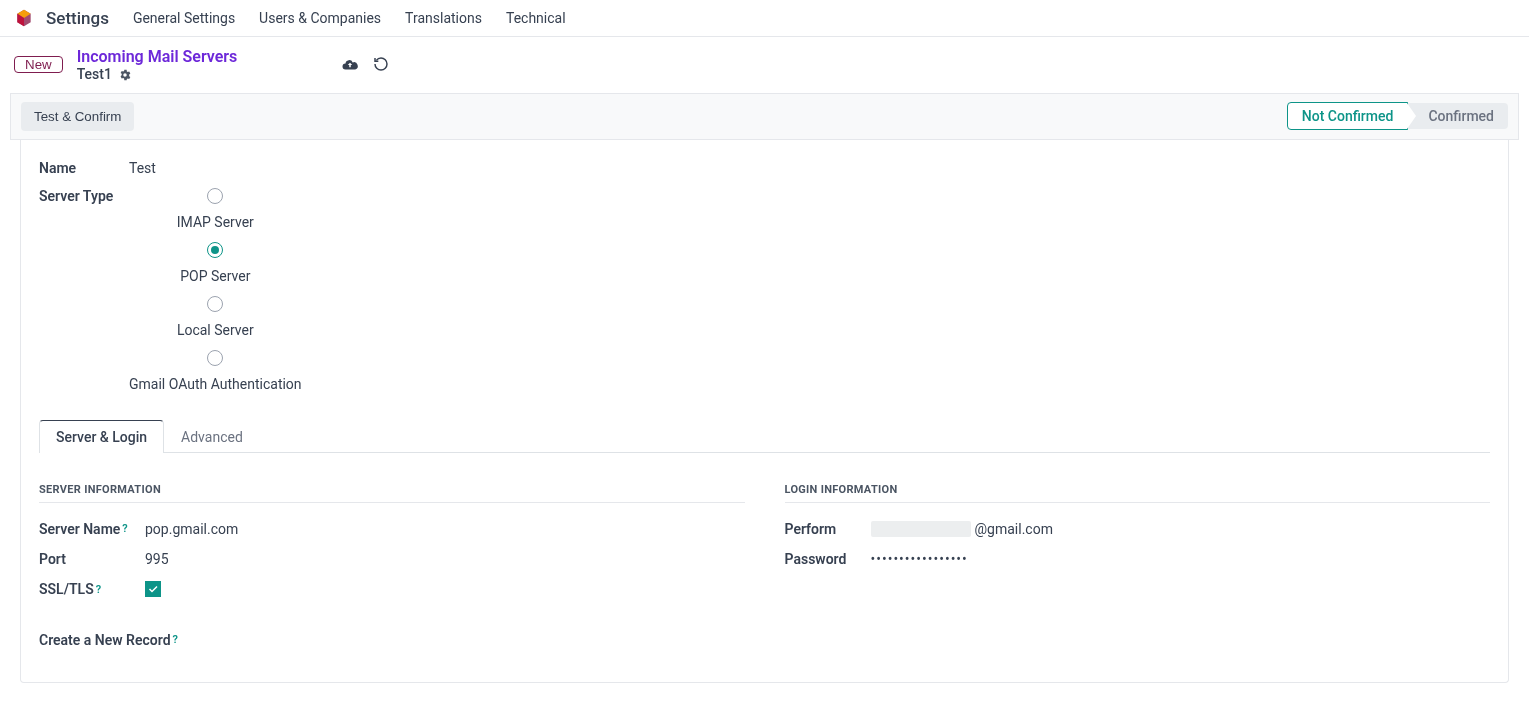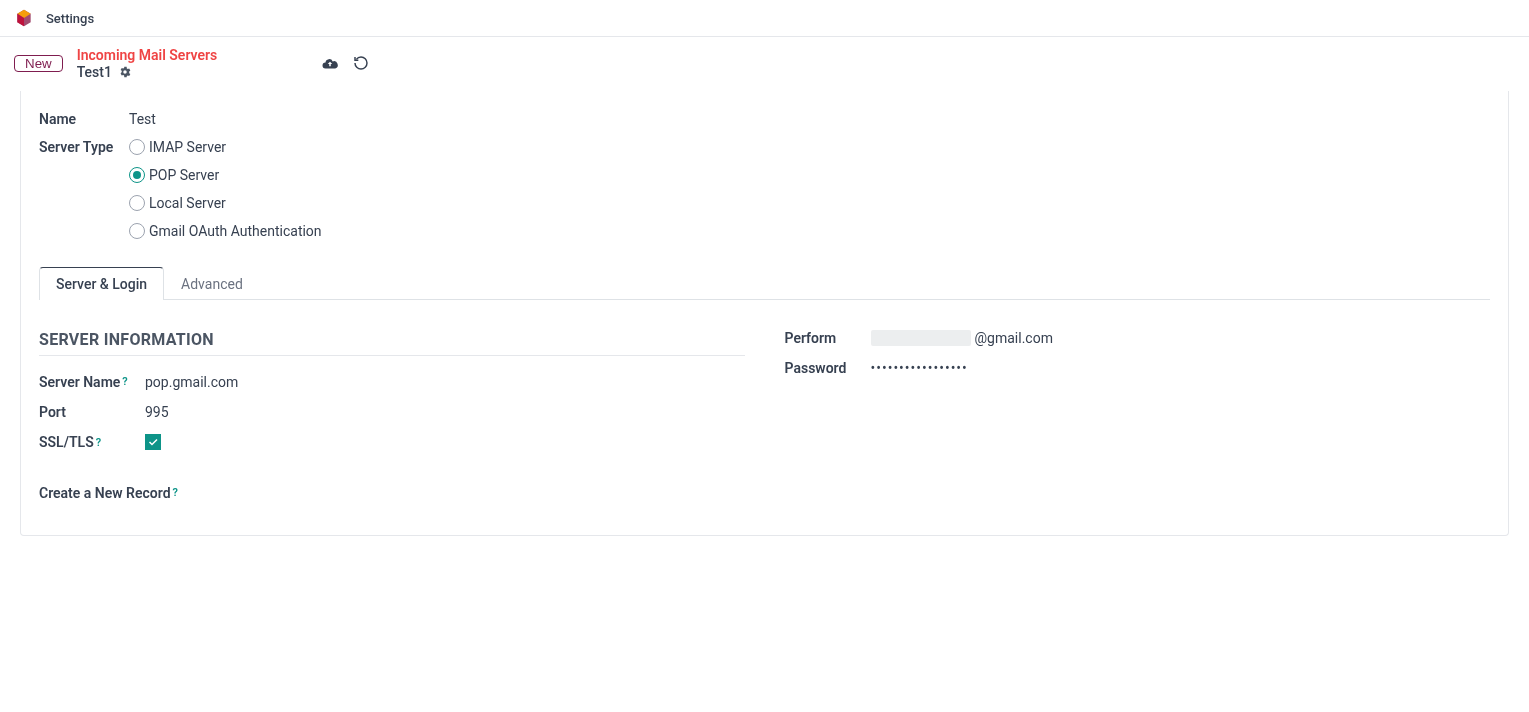--- a/index.html
+++ b/index.html
@@ -13,39 +13,39 @@
     display: flex;
     align-items: center;
     padding: 8px 14px;
     gap: 24px;
     border-bottom: 1px solid #e5e7eb;
   }
   .logo {
     width: 20px; height: 20px;
     display: inline-flex; align-items: center; justify-content: center;
   }
-  .topbar-title { font-size: 13px; font-weight: 500; color: #374151; margin-left: -12px;}
+  .topbar-title { font-size: 17px; font-weight: 500; color: #374151; margin-left: -12px;}
   .topbar-menu { display: flex; gap: 24px; }
   .topbar-menu span { cursor: pointer; color: #374151; }
 
   .subheader {
     display: flex; align-items: center; gap: 14px;
     padding: 10px 14px;
   }
   .new-btn {
     border: 1px solid #7f1d4f;
     color: #7f1d4f;
     background: #fff;
     border-radius: 4px;
     padding: 0 10px;
     font-weight: 500;
     cursor: pointer;
   }
   .breadcrumb-block { display: flex; flex-direction: column; line-height: 1.2; }
-  .breadcrumb-link { color: #ef4444; font-weight: 600; font-size: 14px; cursor: pointer; }
+  .breadcrumb-link { color: #6d28d9; font-weight: 600; font-size: 16px; cursor: pointer; }
   .breadcrumb-row { display: flex; align-items: center; gap: 6px; }
   .breadcrumb-current { font-weight: 500; color:#374151; }
   .icon-btn { cursor: pointer; color:#4b5563; display:inline-flex; }
   .icon-group { display:flex; gap:14px; margin-left: 90px; }
 
   .statusbar {
     display:flex; align-items:center; justify-content:space-between;
     background:#f8f9fa;
     border:1px solid #e5e7eb;
     padding: 8px 10px;
@@ -103,21 +103,21 @@
     border-top:none;
     margin:0 10px 20px 10px;
     padding: 20px 18px;
     background:#fff;
     border-radius:0 0 4px 4px;
   }
   .field-row { display:flex; align-items:flex-start; margin-bottom:12px; }
   .field-label { width:90px; font-weight:600; color:#374151; flex-shrink:0; }
   .field-value { color:#374151; }
   .radio-group { display:flex; flex-direction:column; gap:12px; margin-top:0px;}
-  .radio-item { display:flex; align-items:center; gap:4px; cursor:pointer; }
+  .radio-item { display:flex; align-items:center; gap:10px; cursor:pointer;flex-direction:column; }
   .radio-circle {
     width:16px;height:16px;border-radius:50%;
     border:1.5px solid #9ca3af; display:inline-flex;
     align-items:center;justify-content:center;
     flex-shrink:0;
   }
   .radio-circle.checked { border-color:#0d9488; }
   .radio-dot { width:8px;height:8px;border-radius:50%;background:#0d9488; }
 
   .tabs { display:flex; margin-top:28px; border-bottom:1px solid #dee2e6;align-items:flex-end; }
@@ -137,21 +137,21 @@
     font-weight:500;
     border-radius:4px 4px 0 0;
   }
 
   .tab-content { padding-top:30px; display:flex; gap:40px; }
   .col { flex:1; min-width:0; }
   .section-title {
     text-transform:uppercase;
     font-weight:700;
     color:#4b5563;
-    font-size:16px;
+    font-size:11px;
     letter-spacing:0.3px;
     padding-bottom:6px;
     border-bottom:1px solid #e5e7eb;
     margin-bottom:18px;
   }
   .kv-row { display:flex; align-items:center; margin-bottom:14px; gap:6px;}
   .kv-label { width:100px; font-weight:600; color:#374151; flex-shrink:0; display:flex; align-items:center; gap:2px;}
   .kv-value { color:#374151; }
   .help-q { color:#0d9488; font-size:11px; vertical-align:super; cursor:pointer; }
   .checkbox {
@@ -173,20 +173,26 @@
 
 <div class="topbar">
   <span class="logo">
     <svg viewBox="0 0 24 24">
         <path fill="#a24b6f" d="M12 2l8 5v10l-8 5-8-5V7z"></path>
         <path fill="#f59e0b" d="M12 2l8 5-8 5-8-5z"></path>
         <path fill="#be123c" d="M4 7l8 5v10l-8-5z"></path>
       </svg>
   </span>
   <span class="topbar-title">Settings</span>
+  <div class="topbar-menu">
+    <span>General Settings</span>
+    <span>Users &amp; Companies</span>
+    <span>Translations</span>
+    <span>Technical</span>
+  </div>
 </div>
 
 <div class="subheader">
   <button class="new-btn">New</button>
   <div class="breadcrumb-block">
     <span class="breadcrumb-link">Incoming Mail Servers</span>
     <div class="breadcrumb-row">
       <span class="breadcrumb-current">Test1</span>
       <span class="icon-btn">
         <svg width="14" height="14" viewBox="0 0 24 24" fill="#4b5563">
@@ -205,20 +211,27 @@
     <span class="icon-btn">
       <svg width="16" height="16" viewBox="0 0 24 24" fill="none" stroke="#374151" stroke-width="2.2">
           <path d="M3 12a9 9 0 109-9c-3 0-5.5 1.5-7 3.5"></path>
           <path d="M3 3v5h5"></path>
         </svg>
     </span>
   </div>
 </div>
 
 <div style="padding:0 10px;">
+<div class="statusbar">
+  <button class="test-confirm-btn">Test &amp; Confirm</button>
+  <div class="status-pills">
+    <div class="pill active">Not Confirmed</div>
+    <div class="pill inactive">Confirmed</div>
+  </div>
+</div>
 
 <div class="form-sheet">
 
   <div class="field-row">
     <div class="field-label">Name</div>
     <div class="field-value">Test</div>
   </div>
 
   <div class="field-row">
     <div class="field-label">Server Type</div>
@@ -285,20 +298,21 @@
         <div class="kv-row">
           <div class="kv-label" style="width:auto;">
             <span>Create a New Record</span>
             <span class="help-q">?</span>
           </div>
         </div>
       </div>
     </div>
 
     <div class="col">
+      <div class="section-title">Login Information</div>
 
       <div class="kv-row">
         <div class="kv-label" style="width:80px;">Perform</div>
         <div class="kv-value masked-username">
           <span class="mask-box"></span>
           <span>@gmail.com</span>
         </div>
       </div>
 
       <div class="kv-row">

